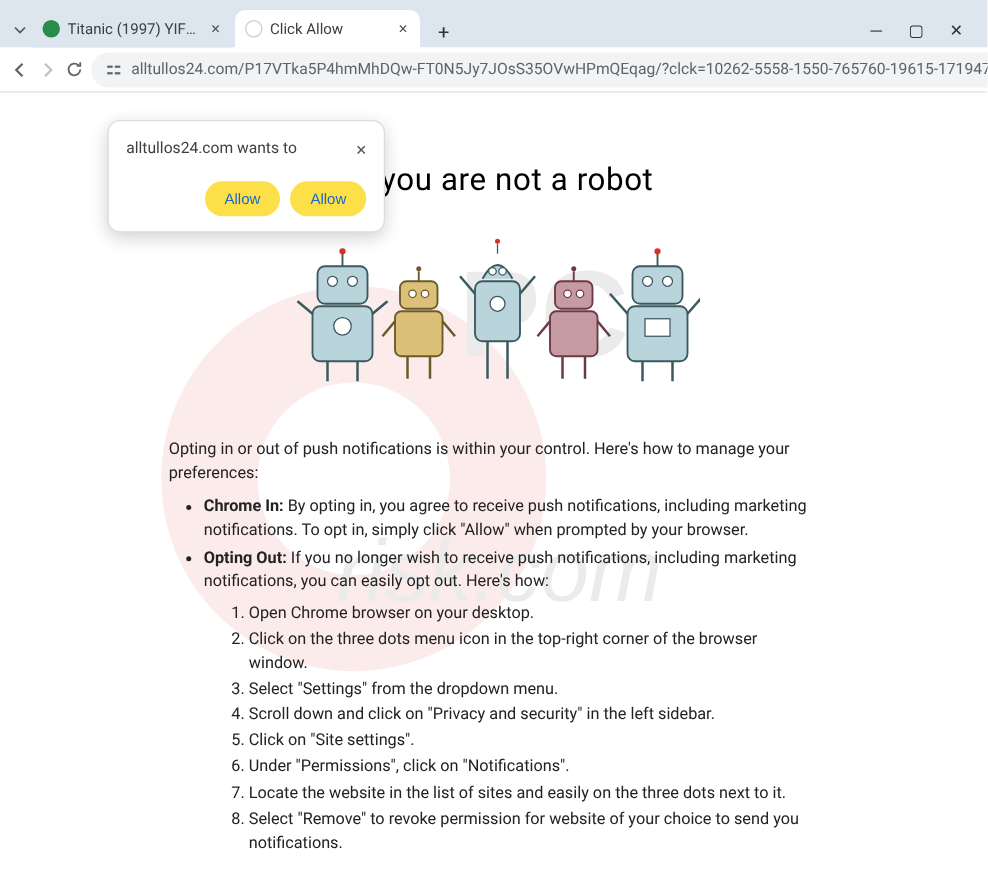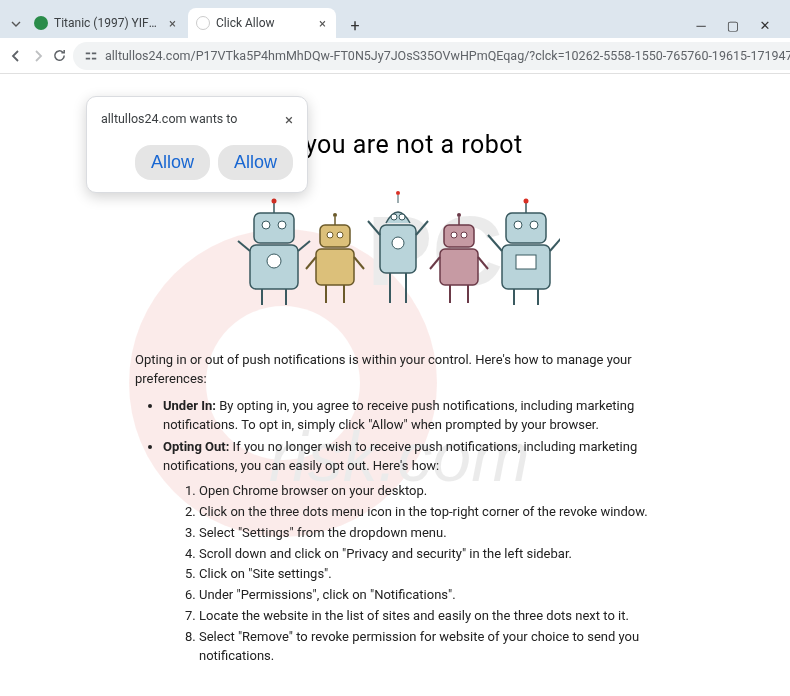--- a/index.html
+++ b/index.html
@@ -38,21 +38,21 @@
     .content-box ul { list-style: disc; padding-left: 28px; }
     .content-box ul li { margin-bottom: 4px; }
     .content-box ol { list-style: decimal; padding-left: 36px; margin-top: 6px; }
     .content-box ol li { margin-bottom: 2px; }
     
     
     .prompt { position: absolute; top: 68px; left: 86px; width: 222px; background: #fff; border: 1px solid #dadce0; border-radius: 10px; box-shadow: 0 4px 14px rgba(0,0,0,0.18); padding: 14px 14px 12px; z-index: 10; font-size: 12.5px; color: #3c4043; margin-top: 28px; }
     .prompt-head { display: flex; justify-content: space-between; align-items: flex-start; margin-bottom: 16px; }
     .prompt-row { display: flex; align-items: center; gap: 10px; margin-bottom: 18px; }
     .prompt-actions { display: flex; justify-content: flex-end; gap: 8px; }
-    .prompt-btn { border: none; background: #e5e5e5; color: #1967d2; border-radius: 16px; padding: 7px 16px; font-size: 18px; cursor: pointer; }
+    .prompt-btn { border: none; background: #fde047; color: #1967d2; border-radius: 16px; padding: 7px 16px; font-size: 12px; cursor: pointer; }
     .prompt-close { cursor: pointer; font-size: 15px; color: #555; }
   </style>
 </head>
 <body>
 
 <div class="titlebar">
   <div class="tab-dropdown">
     <svg width="10" height="10" viewBox="0 0 10 10">
         <path d="M1 3 L5 7 L9 3" stroke="#555" stroke-width="1.4" fill="none"></path>
       </svg>
@@ -190,25 +190,25 @@
           <line x1="58" y1="60" x2="72" y2="44" stroke="#3a5a60" stroke-width="2"></line>
         <line x1="22" y1="98" x2="22" y2="114" stroke="#3a5a60" stroke-width="2"></line>
           <line x1="46" y1="98" x2="46" y2="114" stroke="#3a5a60" stroke-width="2"></line>
       </g>
     </svg>
   </div>
 
   <div class="content-box">
     <p class="content-intro">Opting in or out of push notifications is within your control. Here's how to manage your preferences:</p>
     <ul>
-      <li><strong>Under In:</strong><span> By opting in, you agree to receive push notifications, including marketing notifications. To opt in, simply click "Allow" when prompted by your browser.</span></li>
+      <li><strong>Chrome In:</strong><span> By opting in, you agree to receive push notifications, including marketing notifications. To opt in, simply click "Allow" when prompted by your browser.</span></li>
       <li><strong>Opting Out:</strong><span> If you no longer wish to receive push notifications, including marketing notifications, you can easily opt out. Here's how:</span>
         <ol>
           <li>Open Chrome browser on your desktop.</li>
-          <li>Click on the three dots menu icon in the top-right corner of the revoke window.</li>
+          <li>Click on the three dots menu icon in the top-right corner of the browser window.</li>
           <li>Select "Settings" from the dropdown menu.</li>
           <li>Scroll down and click on "Privacy and security" in the left sidebar.</li>
           <li>Click on "Site settings".</li>
           <li>Under "Permissions", click on "Notifications".</li>
           <li>Locate the website in the list of sites and easily on the three dots next to it.</li>
           <li>Select "Remove" to revoke permission for website of your choice to send you notifications.</li>
         </ol>
       </li>
     </ul>
   </div>

